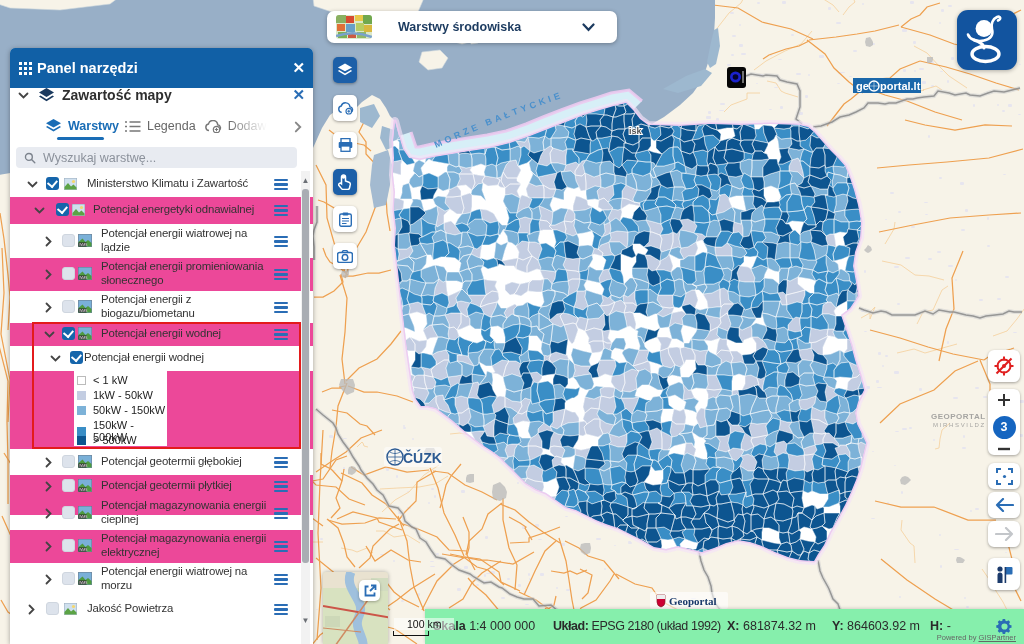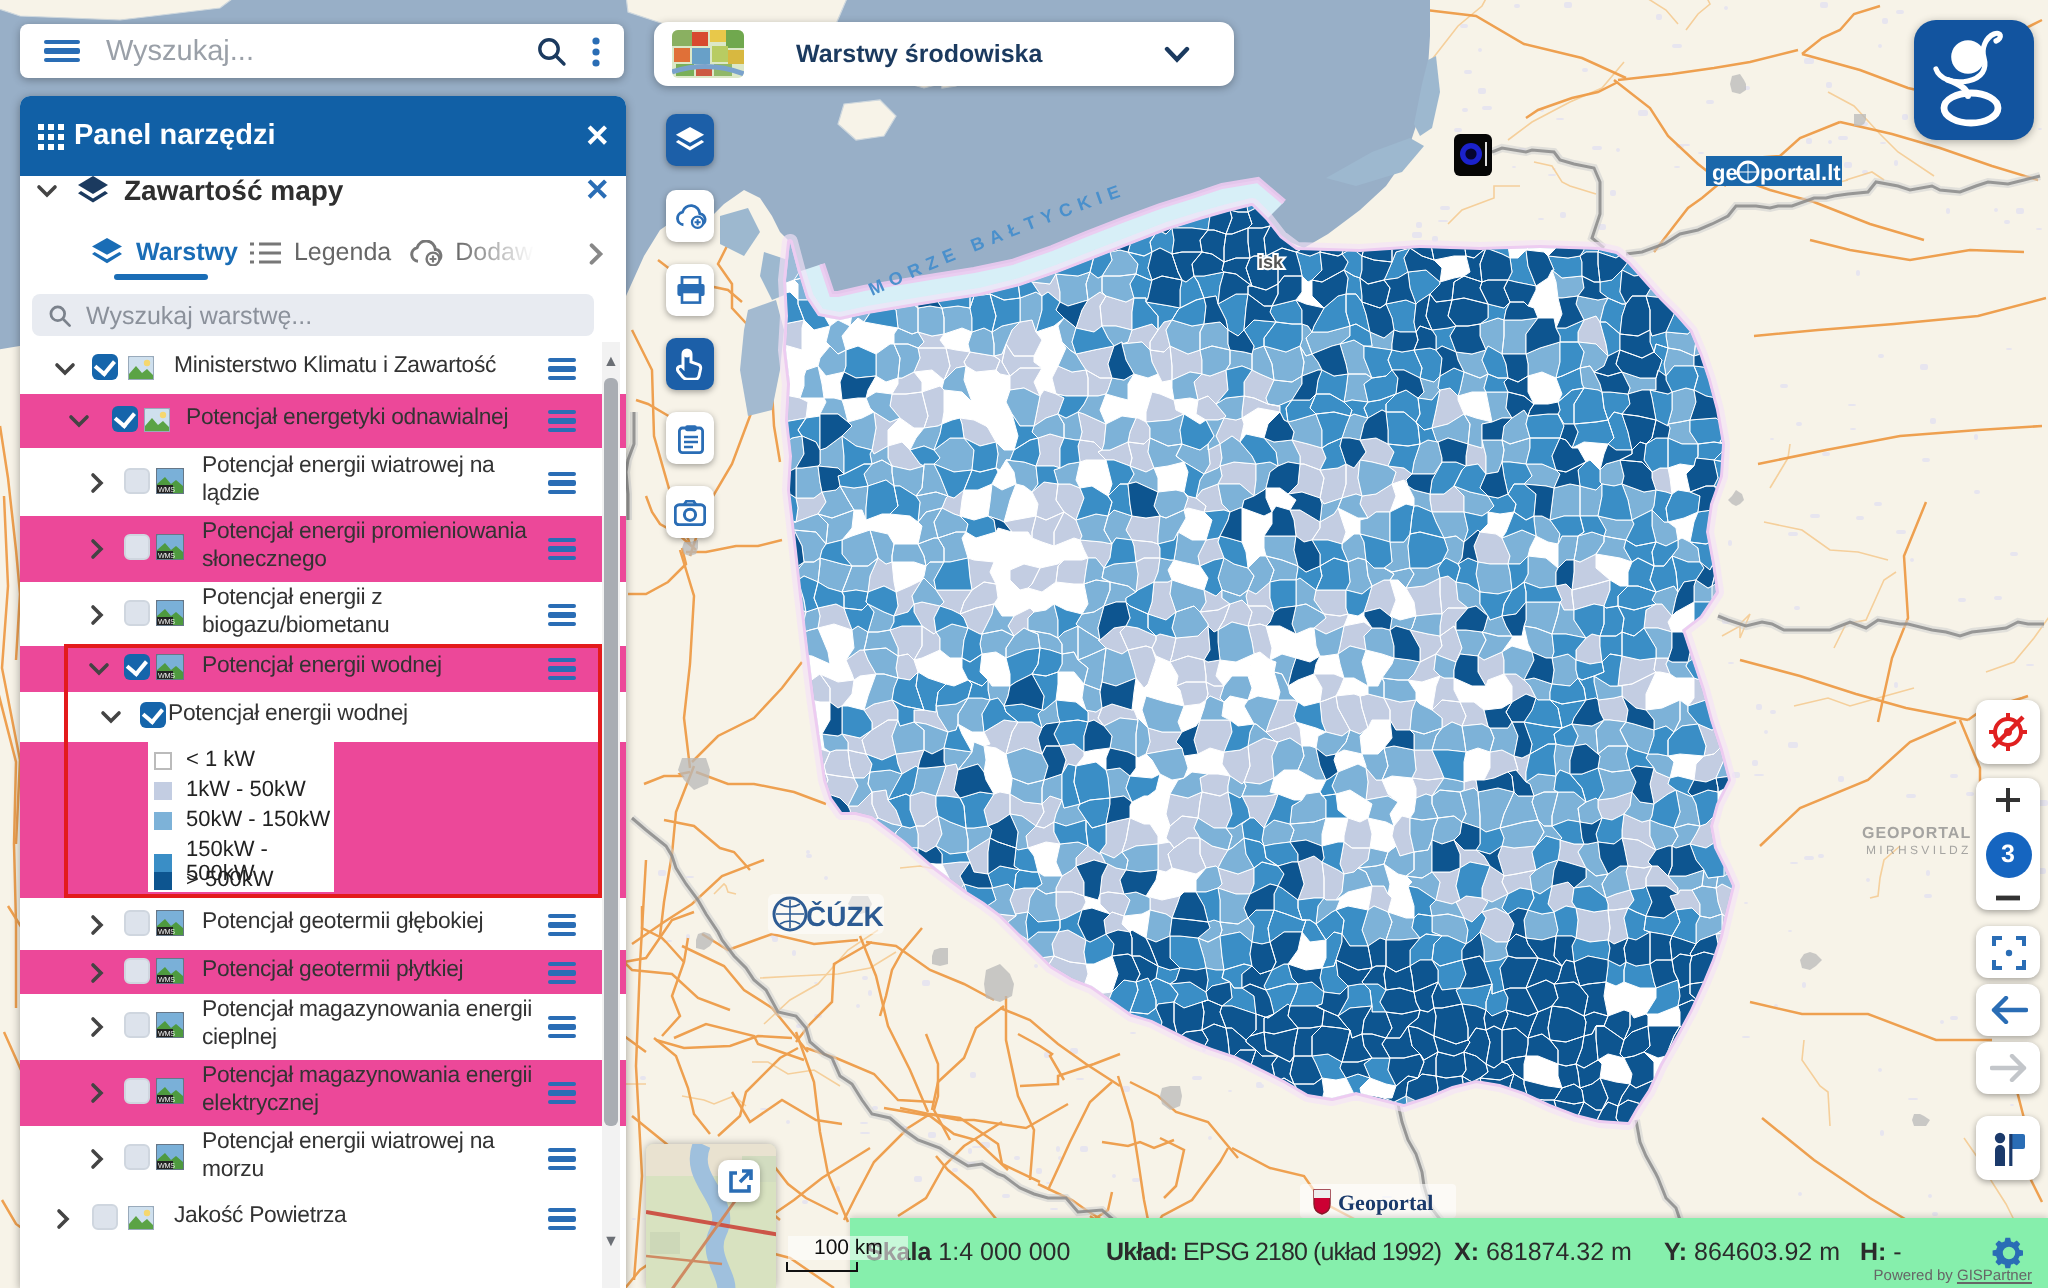--- a/index.html
+++ b/index.html
@@ -532,37 +532,20 @@
 
 <g>
         <rect x="650" y="592" width="78" height="17" rx="2" fill="#ffffff" opacity="0.6"></rect>
 <path d="M657 595 h8 v7 q0 4 -4 5 q-4 -1 -4 -5 Z" fill="#c03" stroke="#8a1a2a" stroke-width="0.7"></path>
 <path d="M657 595 h8 v4 h-8 Z" fill="#eee"></path>
 <text x="669" y="605" font-family="Liberation Serif,serif" font-size="11" font-weight="bold" fill="#1a3a6b">Geoportal</text>
       </g>
 
 <text x="938" y="638" font-family="Liberation Sans,sans-serif" font-size="8" fill="#555">Powered by <tspan fill="#444" text-decoration="underline">GISPartner</tspan></text>
 </svg>
-<div id="searchbar">
-      <span class="burger">
-        <i></i>
-        <i></i>
-        <i></i>
-      </span>
-      <span class="ph">Wyszukaj...</span>
-<svg width="16" height="16" viewBox="0 0 16 16" style="margin-right:12px">
-        <circle cx="6.5" cy="6.5" r="4.6" fill="none" stroke="#1b3a5f" stroke-width="1.7"></circle>
-        <path d="M10 10 L14 14" stroke="#1b3a5f" stroke-width="1.7" stroke-linecap="round"></path>
-      </svg>
-<svg width="4" height="16" viewBox="0 0 4 16" style="margin-right:12px">
-        <circle cx="2" cy="2.5" r="1.8" fill="#2a6db5"></circle>
-        <circle cx="2" cy="8" r="1.8" fill="#2a6db5"></circle>
-        <circle cx="2" cy="13.5" r="1.8" fill="#2a6db5"></circle>
-      </svg>
-</div>
 <div id="panel"></div>
 <div class="prow" style="top:48px;left:10px;width:303px">
       <div id="phead">
         <span class="grid">
           <i></i>
           <i></i>
           <i></i>
           <i></i>
           <i></i>
           <i></i>
@@ -739,21 +722,21 @@
           <rect x="0.5" y="8.5" width="8" height="4" fill="#222"></rect>
           <text x="1" y="12" font-size="3.6" fill="#eee" font-family="Liberation Sans,sans-serif">WMS</text>
         </svg>
         <span class="lbl" style="left:91px;top:6px">Potencjał geotermii głębokiej</span>
         <span class="ham" style="top:8px">
           <i></i>
           <i></i>
           <i></i>
         </span>
       </div>
-      <div class="trow bgalt" style="top:475px;height:22px">
+      <div class="trow bgalt" style="top:475px;height:40px">
         <svg class="ic" style="left:34px;top:6px" width="9" height="11" viewBox="0 0 9 11">
           <path d="M2.5 1.5 L6.5 5.5 L2.5 9.5" fill="none" stroke="#444" stroke-width="1.8" stroke-linecap="round"></path>
         </svg>
         <span class="cb off" style="left:52px;top:4px"></span>
         <svg class="ic" style="left:68px;top:4px" width="14" height="13" viewBox="0 0 14 13">
           <rect width="14" height="13" rx="1" fill="#7ab0d8" stroke="#678"></rect>
           <path d="M0.5 8 L4.5 4.5 L7.5 8 L10 6 L13.5 9 V12.5 H0.5 Z" fill="#4e9a3f"></path>
           <rect x="0.5" y="8.5" width="8" height="4" fill="#222"></rect>
           <text x="1" y="12" font-size="3.6" fill="#eee" font-family="Liberation Sans,sans-serif">WMS</text>
         </svg>

